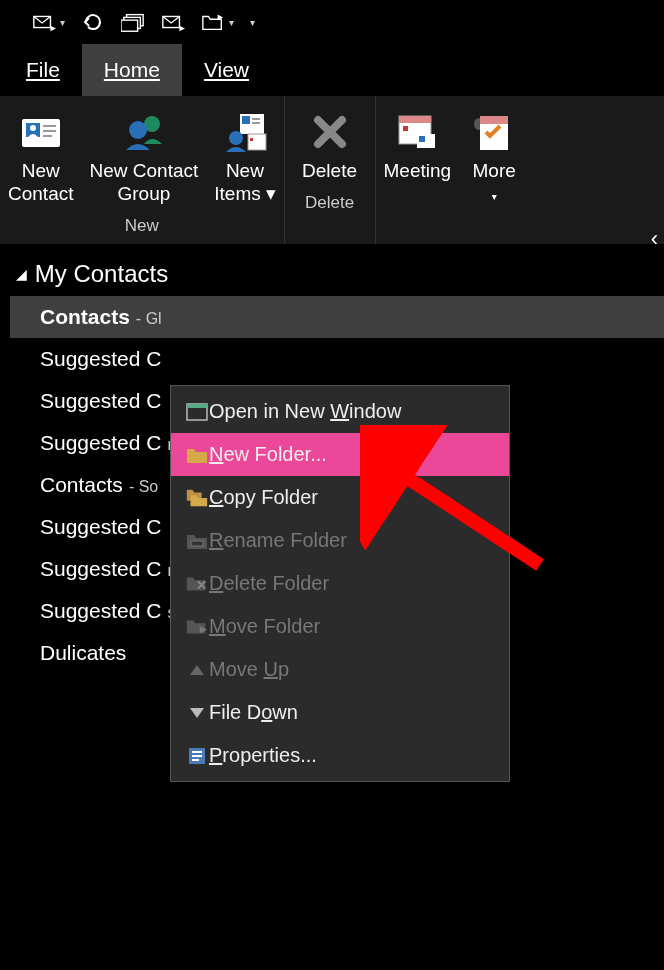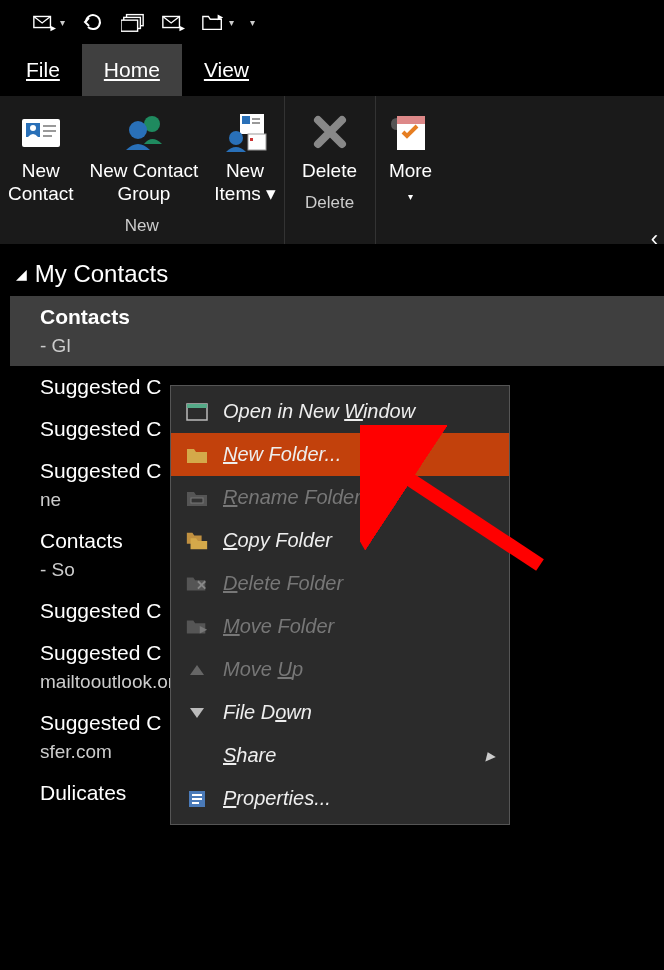--- a/index.html
+++ b/index.html
@@ -23,30 +23,30 @@
 .ribbon-btn { display: flex; flex-direction: column; align-items: center; padding: 4px 8px; cursor: pointer; min-width: 70px; }
 .ribbon-btn-icon { width: 48px; height: 48px; display: flex; align-items: center; justify-content: center; margin-bottom: 4px; }
 .ribbon-btn-label { font-size: 19px; text-align: center; line-height: 1.2; color: #fff; }
 .ribbon-group-label { font-size: 17px; color: #ccc; padding: 6px 0 4px 0; }
 .collapse-indicator { position: absolute; right: 6px; top: -18px; font-size: 22px; color: #fff; }
 
 
 .folder-pane { background: #000; padding: 8px 0 0 10px; position: relative; }
 .folder-header { display: flex; align-items: center; font-size: 24px; font-weight: 400; padding: 8px 6px; }
 .expand-icon { font-size: 14px; margin-right: 8px; color: #fff; }
-.folder-item { padding: 9px 0 9px 30px; font-size: 21px; display: flex; align-items: baseline; gap: 6px; cursor: pointer; white-space: nowrap; flex-direction: column; }
+.folder-item { padding: 9px 0 9px 30px; font-size: 21px; display: flex; align-items: baseline; gap: 6px; cursor: pointer; white-space: nowrap; }
 .folder-item.selected { background: #3f3f3f; }
 .folder-name { font-weight: normal; }
 .folder-name.bold { font-weight: 700; }
-.folder-suffix { font-size: 19px; color: #ccc; }
+.folder-suffix { font-size: 16px; color: #ccc; }
 
 
 .context-menu { position: absolute; top: 385px; left: 170px; width: 340px; background: #2b2b2b; border: 1px solid #555; z-index: 100; padding: 4px 0; }
-.ctx-item { display: flex; align-items: center; padding: 10px 14px; font-size: 20px; gap: 14px; cursor: pointer; color: #eee; position: relative; font-style: italic; }
-.ctx-item.hover { background: #c2410c; }
+.ctx-item { display: flex; align-items: center; padding: 10px 14px; font-size: 20px; cursor: pointer; color: #eee; position: relative; }
+.ctx-item.hover { background: #ec4899; }
 .ctx-item.disabled { color: #777; cursor: default; }
 .ctx-icon { width: 24px; height: 22px; display: flex; align-items: center; justify-content: center; flex-shrink: 0; }
 .ctx-submenu-arrow { position: absolute; right: 14px; font-size: 12px; color: #ccc; }
 .ctx-label .ul { text-decoration: underline; }
 
 
 .arrow-note { position: absolute; top: 425px; left: 360px; z-index: 200; pointer-events: none; }
 
 svg { display: block; }
 </style>
@@ -169,20 +169,32 @@
       </div>
     </div>
     <div class="ribbon-group-label">Delete</div>
   </div>
 
   <div class="ribbon-group" style="border-right:none">
     <div class="ribbon-buttons">
       <div class="ribbon-btn">
         <div class="ribbon-btn-icon">
           <svg width="44" height="40" viewBox="0 0 44 40">
+              <rect x="4" y="4" width="32" height="28" fill="#fff" stroke="#999"></rect>
+              <rect x="4" y="4" width="32" height="7" fill="#d88"></rect>
+              <rect x="8" y="14" width="5" height="5" fill="#c33"></rect>
+              <rect x="22" y="22" width="18" height="14" fill="#fff"></rect>
+              <rect x="24" y="24" width="6" height="6" fill="#2970b8"></rect>
+            </svg>
+        </div>
+        <div class="ribbon-btn-label">Meeting</div>
+      </div>
+      <div class="ribbon-btn">
+        <div class="ribbon-btn-icon">
+          <svg width="44" height="40" viewBox="0 0 44 40">
               <rect x="8" y="4" width="28" height="34" fill="#fff"></rect>
               <rect x="8" y="4" width="28" height="8" fill="#d88"></rect>
               <path d="M14 20 L18 24 L28 14" stroke="#e67e22" stroke-width="4" fill="none"></path>
               <path d="M2 12 Q2 6 8 6 L8 18 Q2 18 2 12" fill="#555"></path>
             </svg>
         </div>
         <div class="ribbon-btn-label"><span>More</span><br><span style="font-size:10px">▾</span></div>
       </div>
     </div>
   </div>
@@ -241,38 +253,38 @@
     <span class="ctx-label"><span>Open in New </span><span class="ul">W</span><span>indow</span></span>
   </div>
   <div class="ctx-item hover">
     <span class="ctx-icon">
       <svg width="24" height="20" viewBox="0 0 24 20">
           <path d="M2 4 L9 4 L11 7 L22 7 L22 18 L2 18 Z" fill="#d4a94a"></path>
         </svg>
     </span>
     <span class="ctx-label"><span></span><span class="ul">N</span><span>ew Folder...</span></span>
   </div>
+  <div class="ctx-item">
+    <span class="ctx-icon">
+      <svg width="26" height="22" viewBox="0 0 26 22">
+          <path d="M2 2 L8 2 L10 5 L18 5 L18 14 L2 14 Z" fill="#c09040"></path>
+          <path d="M6 8 L12 8 L14 11 L24 11 L24 20 L6 20 Z" fill="#d4a94a"></path>
+        </svg>
+    </span>
+    <span class="ctx-label"><span></span><span class="ul">C</span><span>opy Folder</span></span>
+  </div>
   <div class="ctx-item disabled">
     <span class="ctx-icon">
       <svg width="24" height="20" viewBox="0 0 24 20">
           <path d="M2 4 L9 4 L11 7 L22 7 L22 18 L2 18 Z" fill="#555"></path>
           <rect x="6" y="10" width="12" height="5" fill="#333" stroke="#777"></rect>
         </svg>
     </span>
     <span class="ctx-label"><span></span><span class="ul">R</span><span>ename Folder</span></span>
   </div>
-  <div class="ctx-item">
-    <span class="ctx-icon">
-      <svg width="26" height="22" viewBox="0 0 26 22">
-          <path d="M2 2 L8 2 L10 5 L18 5 L18 14 L2 14 Z" fill="#c09040"></path>
-          <path d="M6 8 L12 8 L14 11 L24 11 L24 20 L6 20 Z" fill="#d4a94a"></path>
-        </svg>
-    </span>
-    <span class="ctx-label"><span></span><span class="ul">C</span><span>opy Folder</span></span>
-  </div>
   <div class="ctx-item disabled">
     <span class="ctx-icon">
       <svg width="26" height="22" viewBox="0 0 26 22">
           <path d="M2 4 L9 4 L11 7 L22 7 L22 18 L2 18 Z" fill="#555"></path>
           <path d="M14 8 L22 16 M22 8 L14 16" stroke="#888" stroke-width="2"></path>
         </svg>
     </span>
     <span class="ctx-label"><span></span><span class="ul">D</span><span>elete Folder</span></span>
   </div>
   <div class="ctx-item disabled">
@@ -292,25 +304,20 @@
     </span>
     <span class="ctx-label"><span>Move </span><span class="ul">U</span><span>p</span></span>
   </div>
   <div class="ctx-item">
     <span class="ctx-icon">
       <svg width="18" height="14" viewBox="0 0 18 14">
           <path d="M2 2 L16 2 L9 12 Z" fill="#bbb"></path>
         </svg>
     </span>
     <span class="ctx-label"><span>File D</span><span class="ul">o</span><span>wn</span></span>
-  </div>
-  <div class="ctx-item">
-    <span class="ctx-icon"></span>
-    <span class="ctx-label"><span></span><span class="ul">S</span><span>hare</span></span>
-    <span class="ctx-submenu-arrow">▶</span>
   </div>
   <div class="ctx-item">
     <span class="ctx-icon">
       <svg width="20" height="20" viewBox="0 0 20 20">
           <rect x="2" y="2" width="16" height="16" fill="#4a7ab8"></rect>
           <rect x="5" y="5" width="10" height="2" fill="#fff"></rect>
           <rect x="5" y="9" width="10" height="2" fill="#fff"></rect>
           <rect x="5" y="13" width="7" height="2" fill="#fff"></rect>
         </svg>
     </span>

